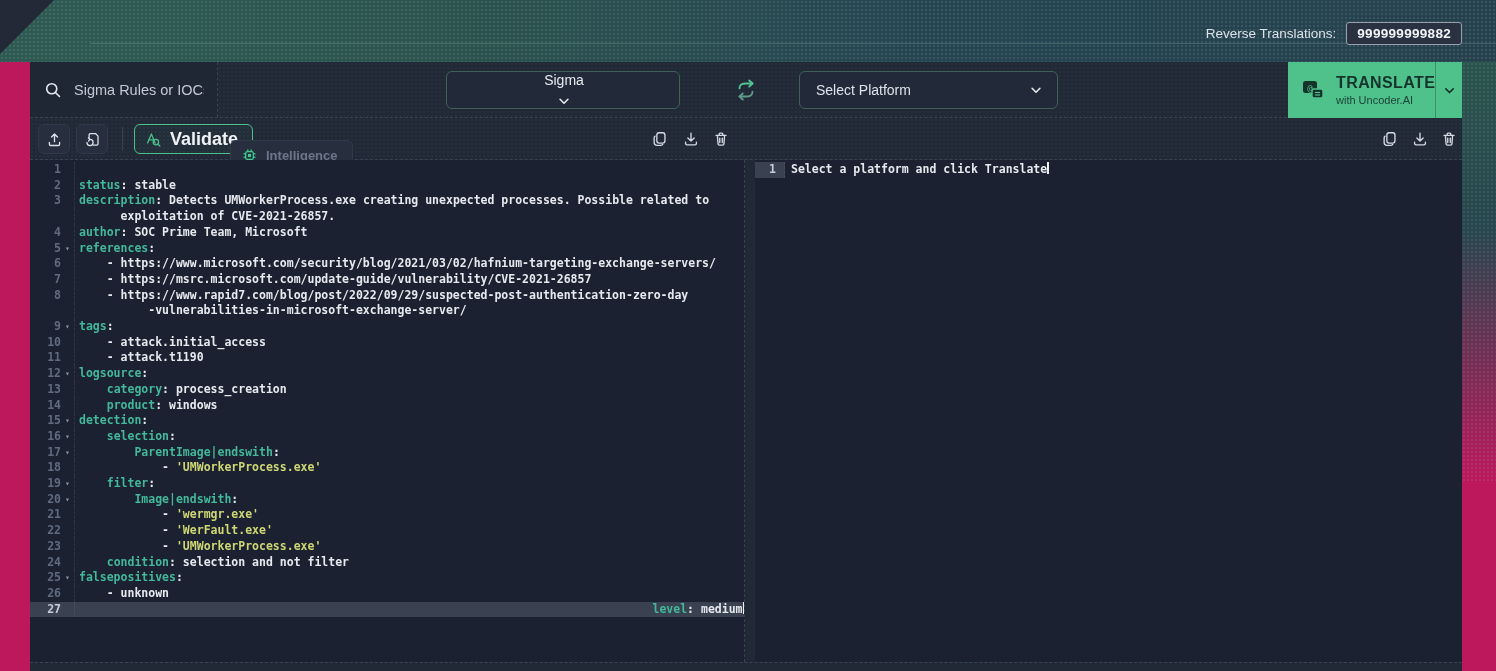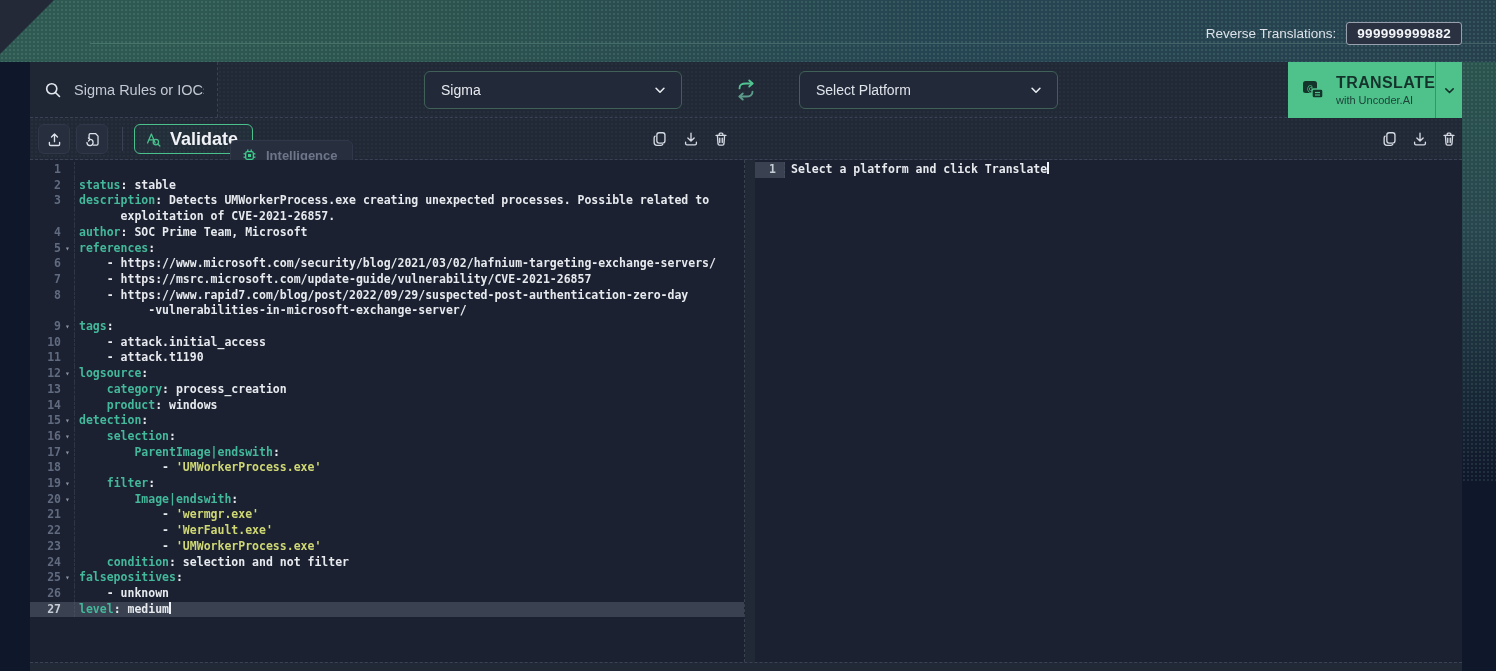--- a/index.html
+++ b/index.html
@@ -1,18 +1,18 @@
 <!DOCTYPE html>
 <html><head>
 <meta charset="utf-8">
 <style>
   * { margin:0; padding:0; box-sizing:border-box; }
   html,body { background:#272e3c; }
   .page { position:relative; width:1496px; height:671px; overflow:hidden;
-          font-family:"Liberation Sans", sans-serif; background:#0f172a; }
+          font-family:"Liberation Sans", sans-serif; background:#be185d; }
 
   
   .topband { position:absolute; left:0; top:0; width:1496px; height:62px;
     background:linear-gradient(100deg,#2e5a53 0%, #2d544f 28%, #264552 62%, #27404e 100%);
   }
   .topband::before { content:""; position:absolute; inset:0;
     background-image:radial-gradient(rgba(150,205,180,.14) 1px, transparent 1.1px);
     background-size:4px 4px; }
   .topband::after { content:""; position:absolute; left:90px; right:0; top:43px; height:1px;
     background:rgba(170,220,195,.22); }
@@ -93,21 +93,21 @@
     font-weight:600; line-height:15.7px; padding-top:2px; }
   .crow { display:flex; white-space:pre; }
   .crow .gut { flex:0 0 45px; display:flex; justify-content:flex-end; align-items:center;
     color:#606b80; user-select:none; border-right:1px dashed rgba(96,107,128,.28); cursor:pointer; }
   .pane.right .crow .gut { flex:0 0 30px; border-right:1px dashed rgba(96,107,128,.28); }
   .crow .num { text-align:right; }
   .crow .fold { width:13px; font-size:8px; color:#8a93a3; text-align:center; }
   .pane.right .crow .fold { width:8px; }
   .crow .ct { padding-left:4px; color:#e6e9ee; }
   .pane.right .crow .ct { padding-left:6px; }
-  .crow.active { background:#3a4150; }
+  .crow.active { background:#3a4150;justify-content:space-between; }
   .crow.active .num { color:#c6ccd6; }
   .crow.gactive .gut { background:#3a4150; }
   .crow.gactive .num { color:#c6ccd6; }
   .tok-key { color:#43b89b; }
   .tok-plain { color:#e6e9ee; }
   .tok-string { color:#ced773; }
   .cursor { display:inline-block; width:1.5px; height:12px; background:#eef1f5;
     vertical-align:-1px; }
   svg { display:block; }
 </style>
@@ -131,21 +131,21 @@
       <div class="search">
         <span class="mag">
           <svg width="18" height="18" viewBox="0 0 20 20" fill="none" stroke="currentColor" stroke-width="1.8" stroke-linecap="round">
             <circle cx="8.6" cy="8.6" r="5.6"></circle>
               <line x1="13" y1="13" x2="17.2" y2="17.2"></line>
           </svg>
         </span>
         <input type="text" placeholder="Sigma Rules or IOCs" style="">
       </div>
 
-      <div class="selectbox" style="left:394px; width:258px;">
+      <div class="selectbox" style="left:416px; width:234px;flex-direction:column;">
         <span class="sel-label">Sigma</span>
         <span class="chev">
           <svg width="14" height="14" viewBox="0 0 16 16" fill="none" stroke="currentColor" stroke-width="1.8" stroke-linecap="round" stroke-linejoin="round">
               <polyline points="3.5,6 8,10.5 12.5,6"></polyline>
             </svg>
         </span>
       </div>
 
       <div class="swap">
         <svg width="26" height="26" viewBox="0 0 24 24" fill="none" stroke-linecap="round" stroke-linejoin="round">

